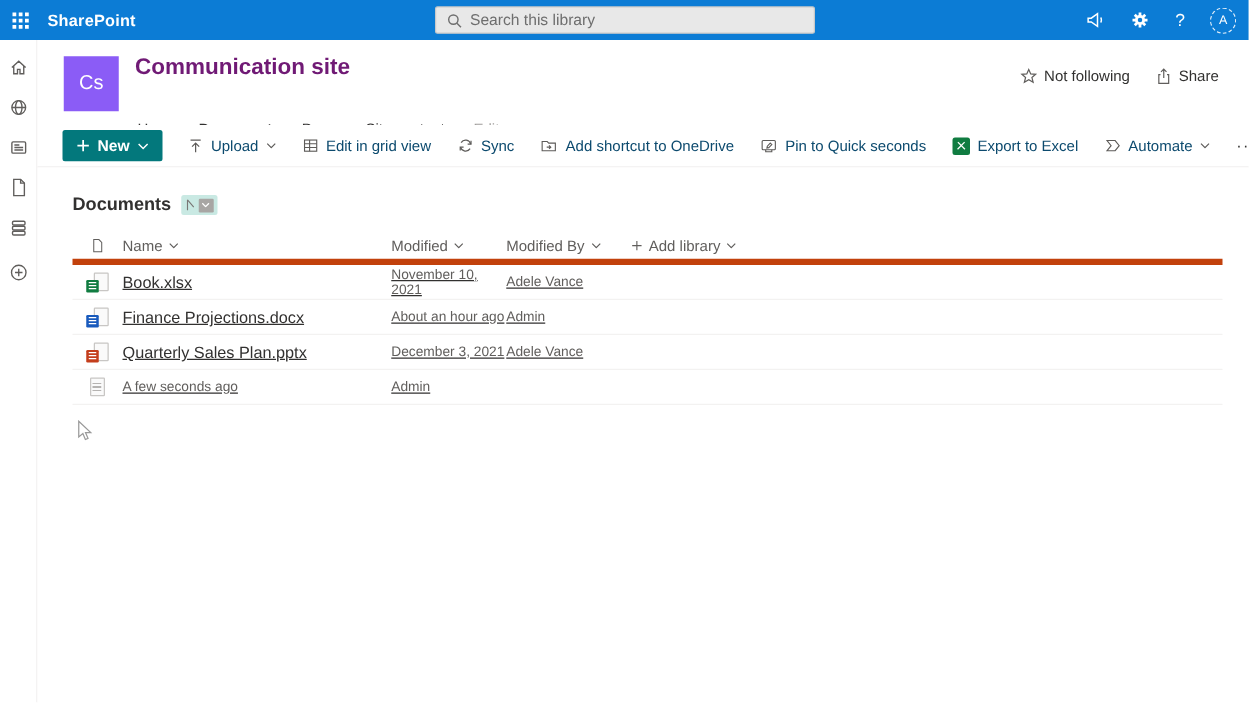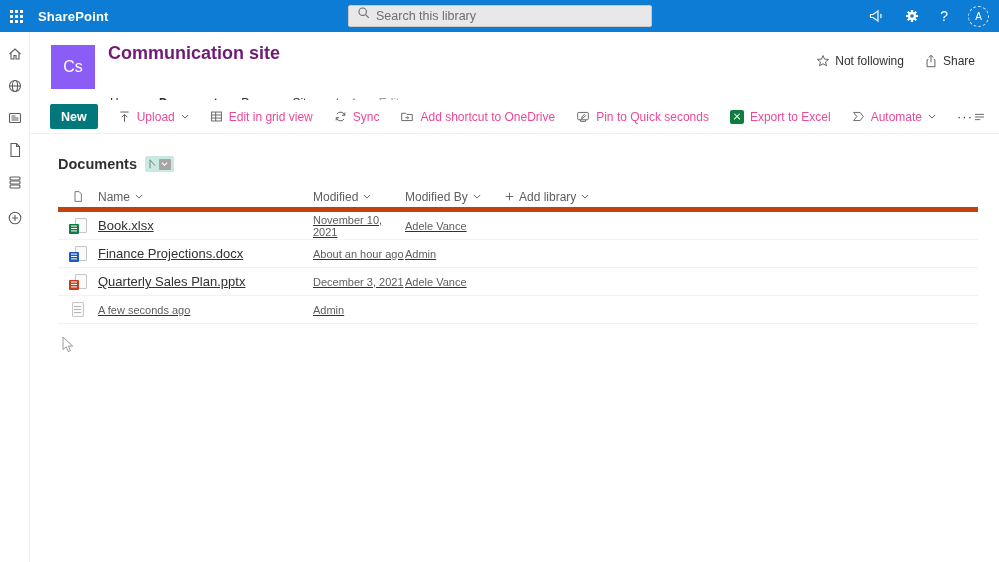--- a/index.html
+++ b/index.html
@@ -9,21 +9,21 @@
 
   
   .suite-bar { position:absolute; left:0; top:0; width:999px; height:32px;
     background:#0c7cd5; display:flex; align-items:center; }
   .waffle { width:32px; height:32px; display:flex; align-items:center; justify-content:center; cursor:pointer; }
   .waffle-grid { display:grid; grid-template-columns:repeat(3,3px); grid-template-rows:repeat(3,3px); gap:2px; }
   .waffle-grid i { background:#fff; width:3px; height:3px; display:block; }
   .suite-title { color:#fff; font-size:13px; font-weight:bold; margin-left:6px; letter-spacing:.2px; }
   .suite-search { position:absolute; left:348px; top:5px; width:304px; height:22px;
     background:#e8e8e8; border:1px solid #c9c9c9; border-radius:2px;
-    display:flex; padding:0 8px; }
+    display:flex; align-items:center; padding:0 8px; }
   .suite-search input { border:0; outline:0; background:transparent; font-size:12.5px;
     color:#444; width:100%; font-family:"Liberation Sans", sans-serif; }
   .suite-search input::placeholder { color:#6e6e6e; }
   .suite-right { position:absolute; right:10px; top:0; height:32px; display:flex; align-items:center; gap:20px; }
   .suite-ic { color:#fff; display:flex; align-items:center; justify-content:center; cursor:pointer; }
   .help-q { font-size:14px; color:#fff; font-weight:normal; }
   .avatar { width:21px; height:21px; border-radius:50%; border:1px dashed rgba(255,255,255,.85);
     color:#fff; font-size:10px; display:flex; align-items:center; justify-content:center; }
 
   
@@ -46,24 +46,24 @@
   .site-actions { position:absolute; right:24px; top:22px; display:flex; align-items:center; gap:20px;
     font-size:12px; color:#323130; }
   .site-action { display:flex; align-items:center; gap:5px; cursor:pointer; }
   .site-action svg { color:#605e5c; }
 
   
   .toolbar { position:absolute; left:30px; top:100px; width:969px; height:34px; background:#fff;
     display:flex; align-items:center; padding:0 14px 0 20px; border-bottom:1px solid #f1f0ef; }
   .btn-new { height:25px; background:#03787c; color:#fff; border:none; border-radius:2px;
     display:flex; align-items:center; gap:6px; padding:0 11px; font-size:12.5px; font-weight:bold;
-    cursor:pointer; font-family:"Liberation Sans", sans-serif;flex-direction:column; }
+    cursor:pointer; font-family:"Liberation Sans", sans-serif; }
   .btn-new svg { display:block; }
   .tb-items { display:flex; align-items:center; gap:21px; margin-left:20px; }
-  .tb-item { display:flex; align-items:center; gap:6px; font-size:12px; color:#ec4899; cursor:pointer; white-space:nowrap; }
+  .tb-item { display:flex; align-items:center; gap:6px; font-size:12px; color:#0c4a6e; cursor:pointer; white-space:nowrap; }
   .tb-item svg { color:#5d5b59; flex:none; }
   .tb-right { margin-left:auto; display:flex; align-items:center; gap:22px; }
   .overflow-dots { font-size:13px; color:#323130; letter-spacing:1px; cursor:pointer; }
   .chev { display:inline-block; }
   .excel-chip { width:14px; height:14px; background:#107c41; border-radius:2px; position:relative; }
   .excel-chip:before, .excel-chip:after { content:""; position:absolute; left:3px; top:6.5px; width:8px; height:1.4px;
     background:#fff; }
   .excel-chip:before { transform:rotate(45deg); }
   .excel-chip:after { transform:rotate(-45deg); }
 

